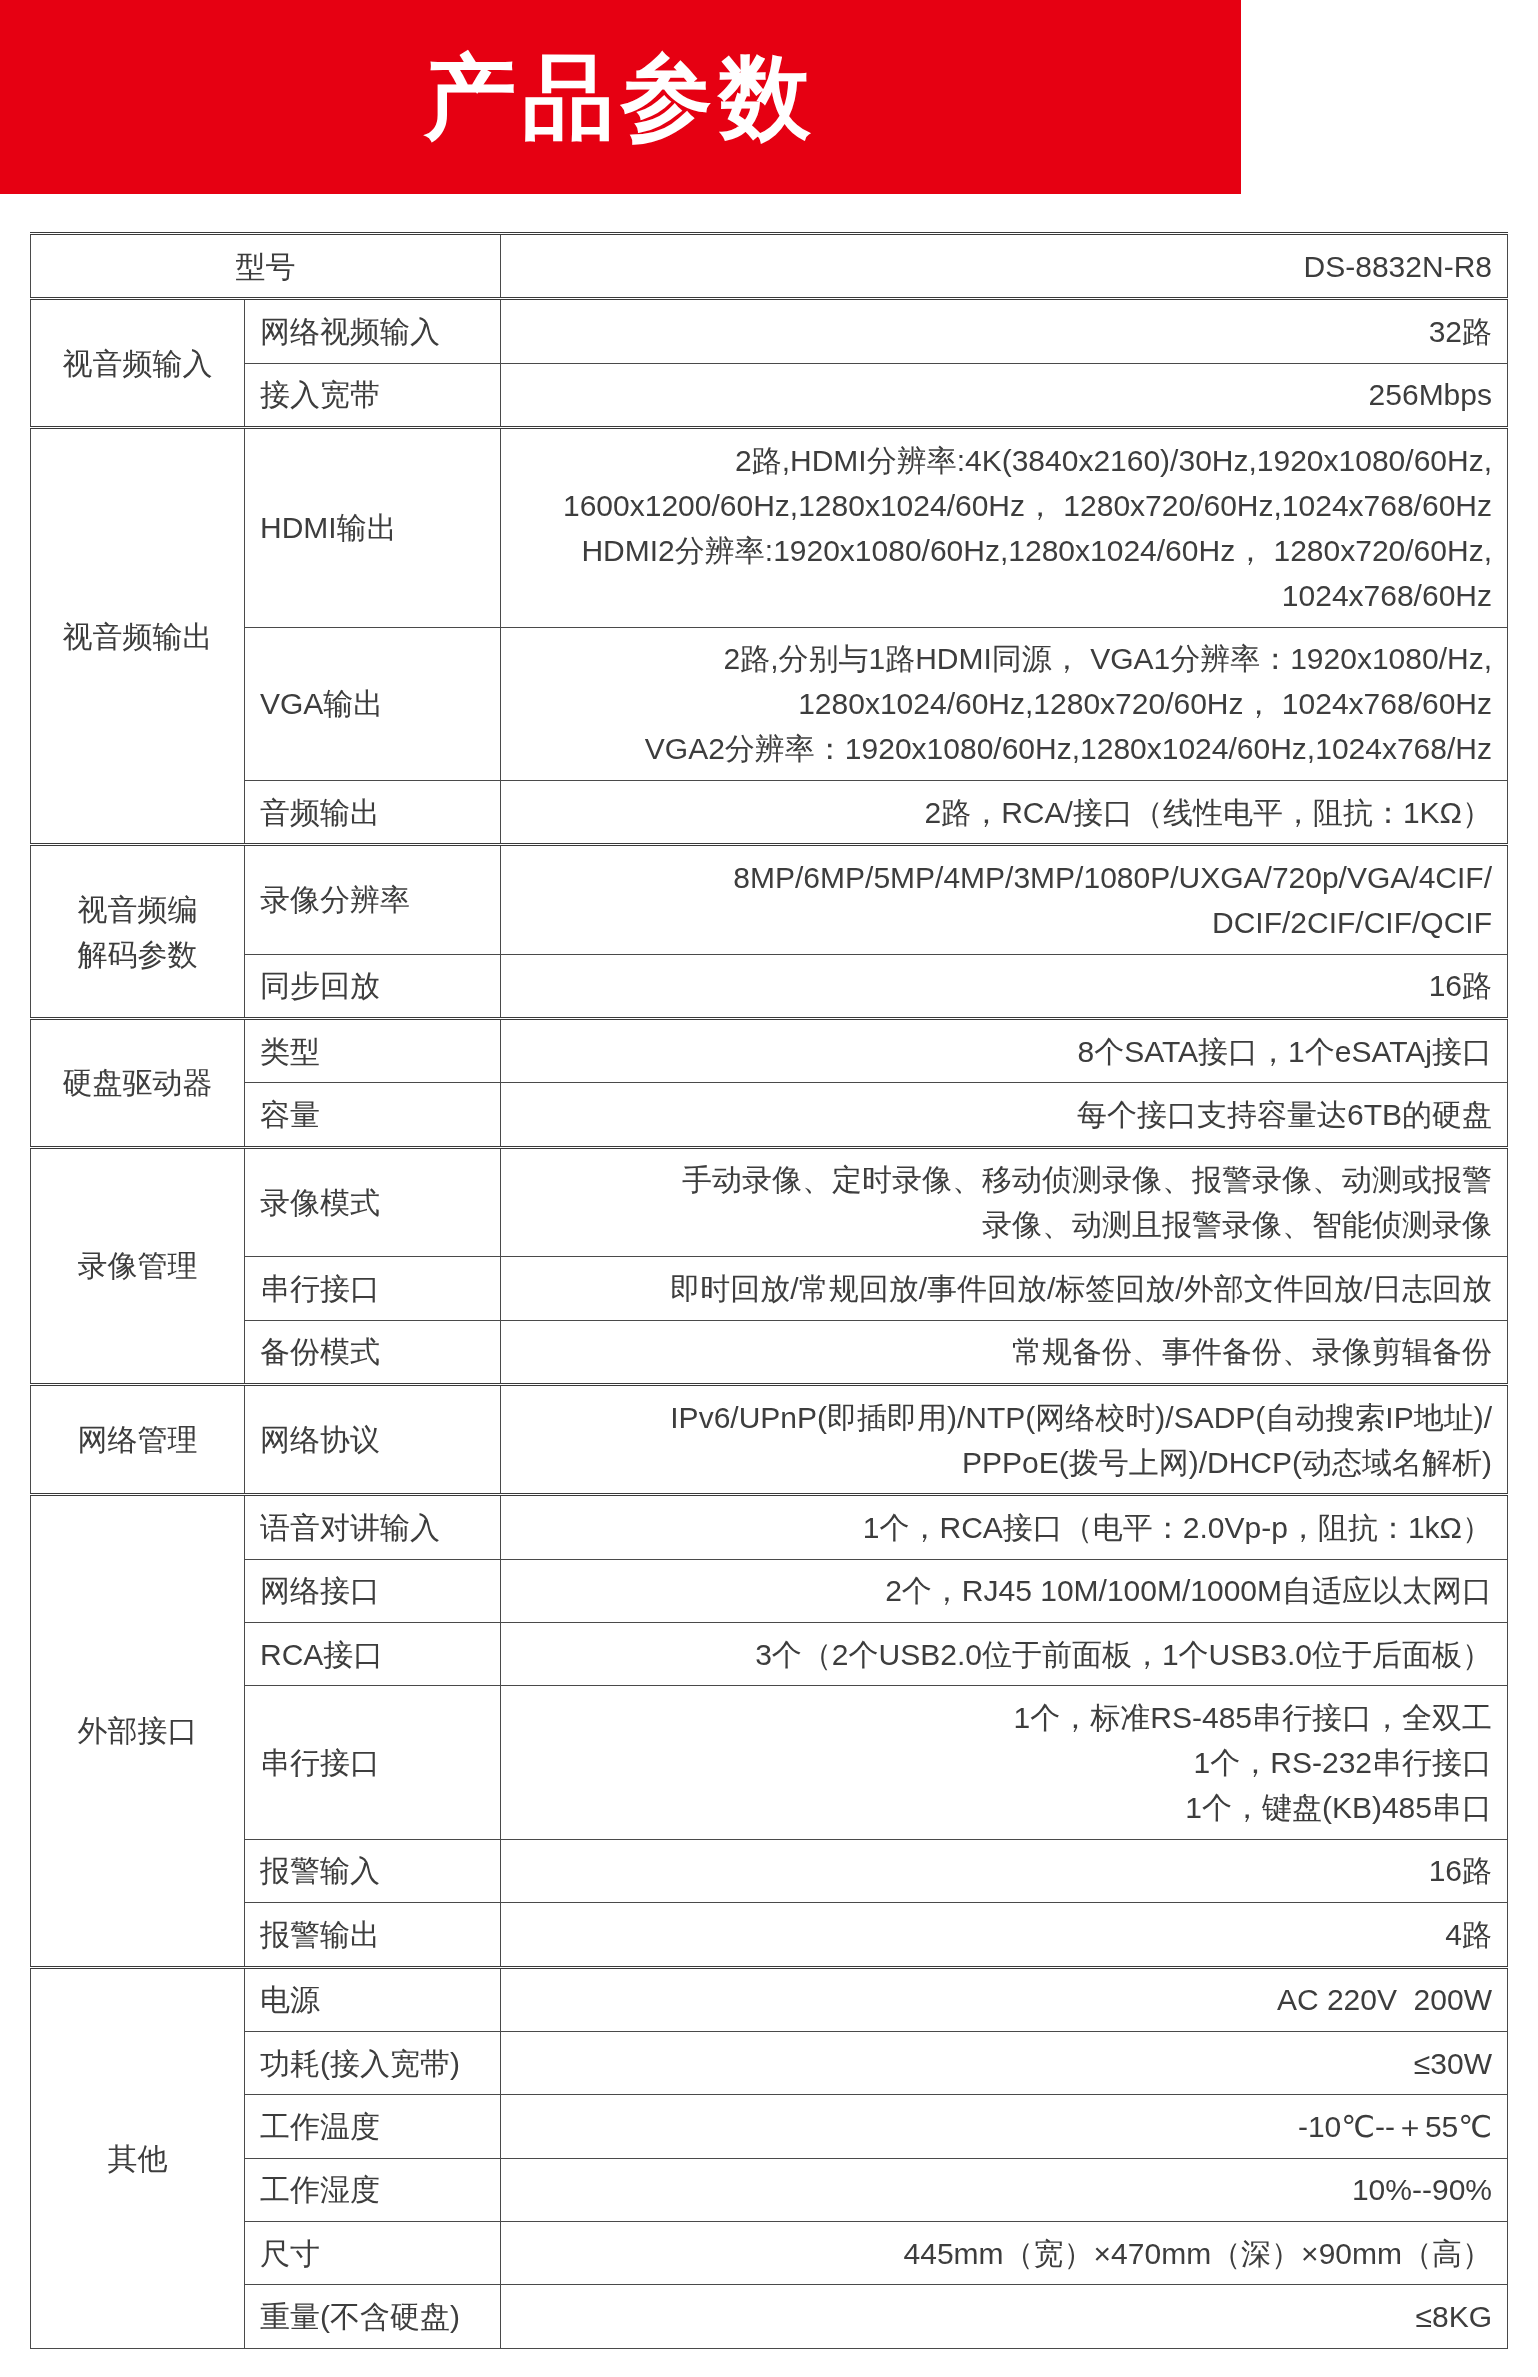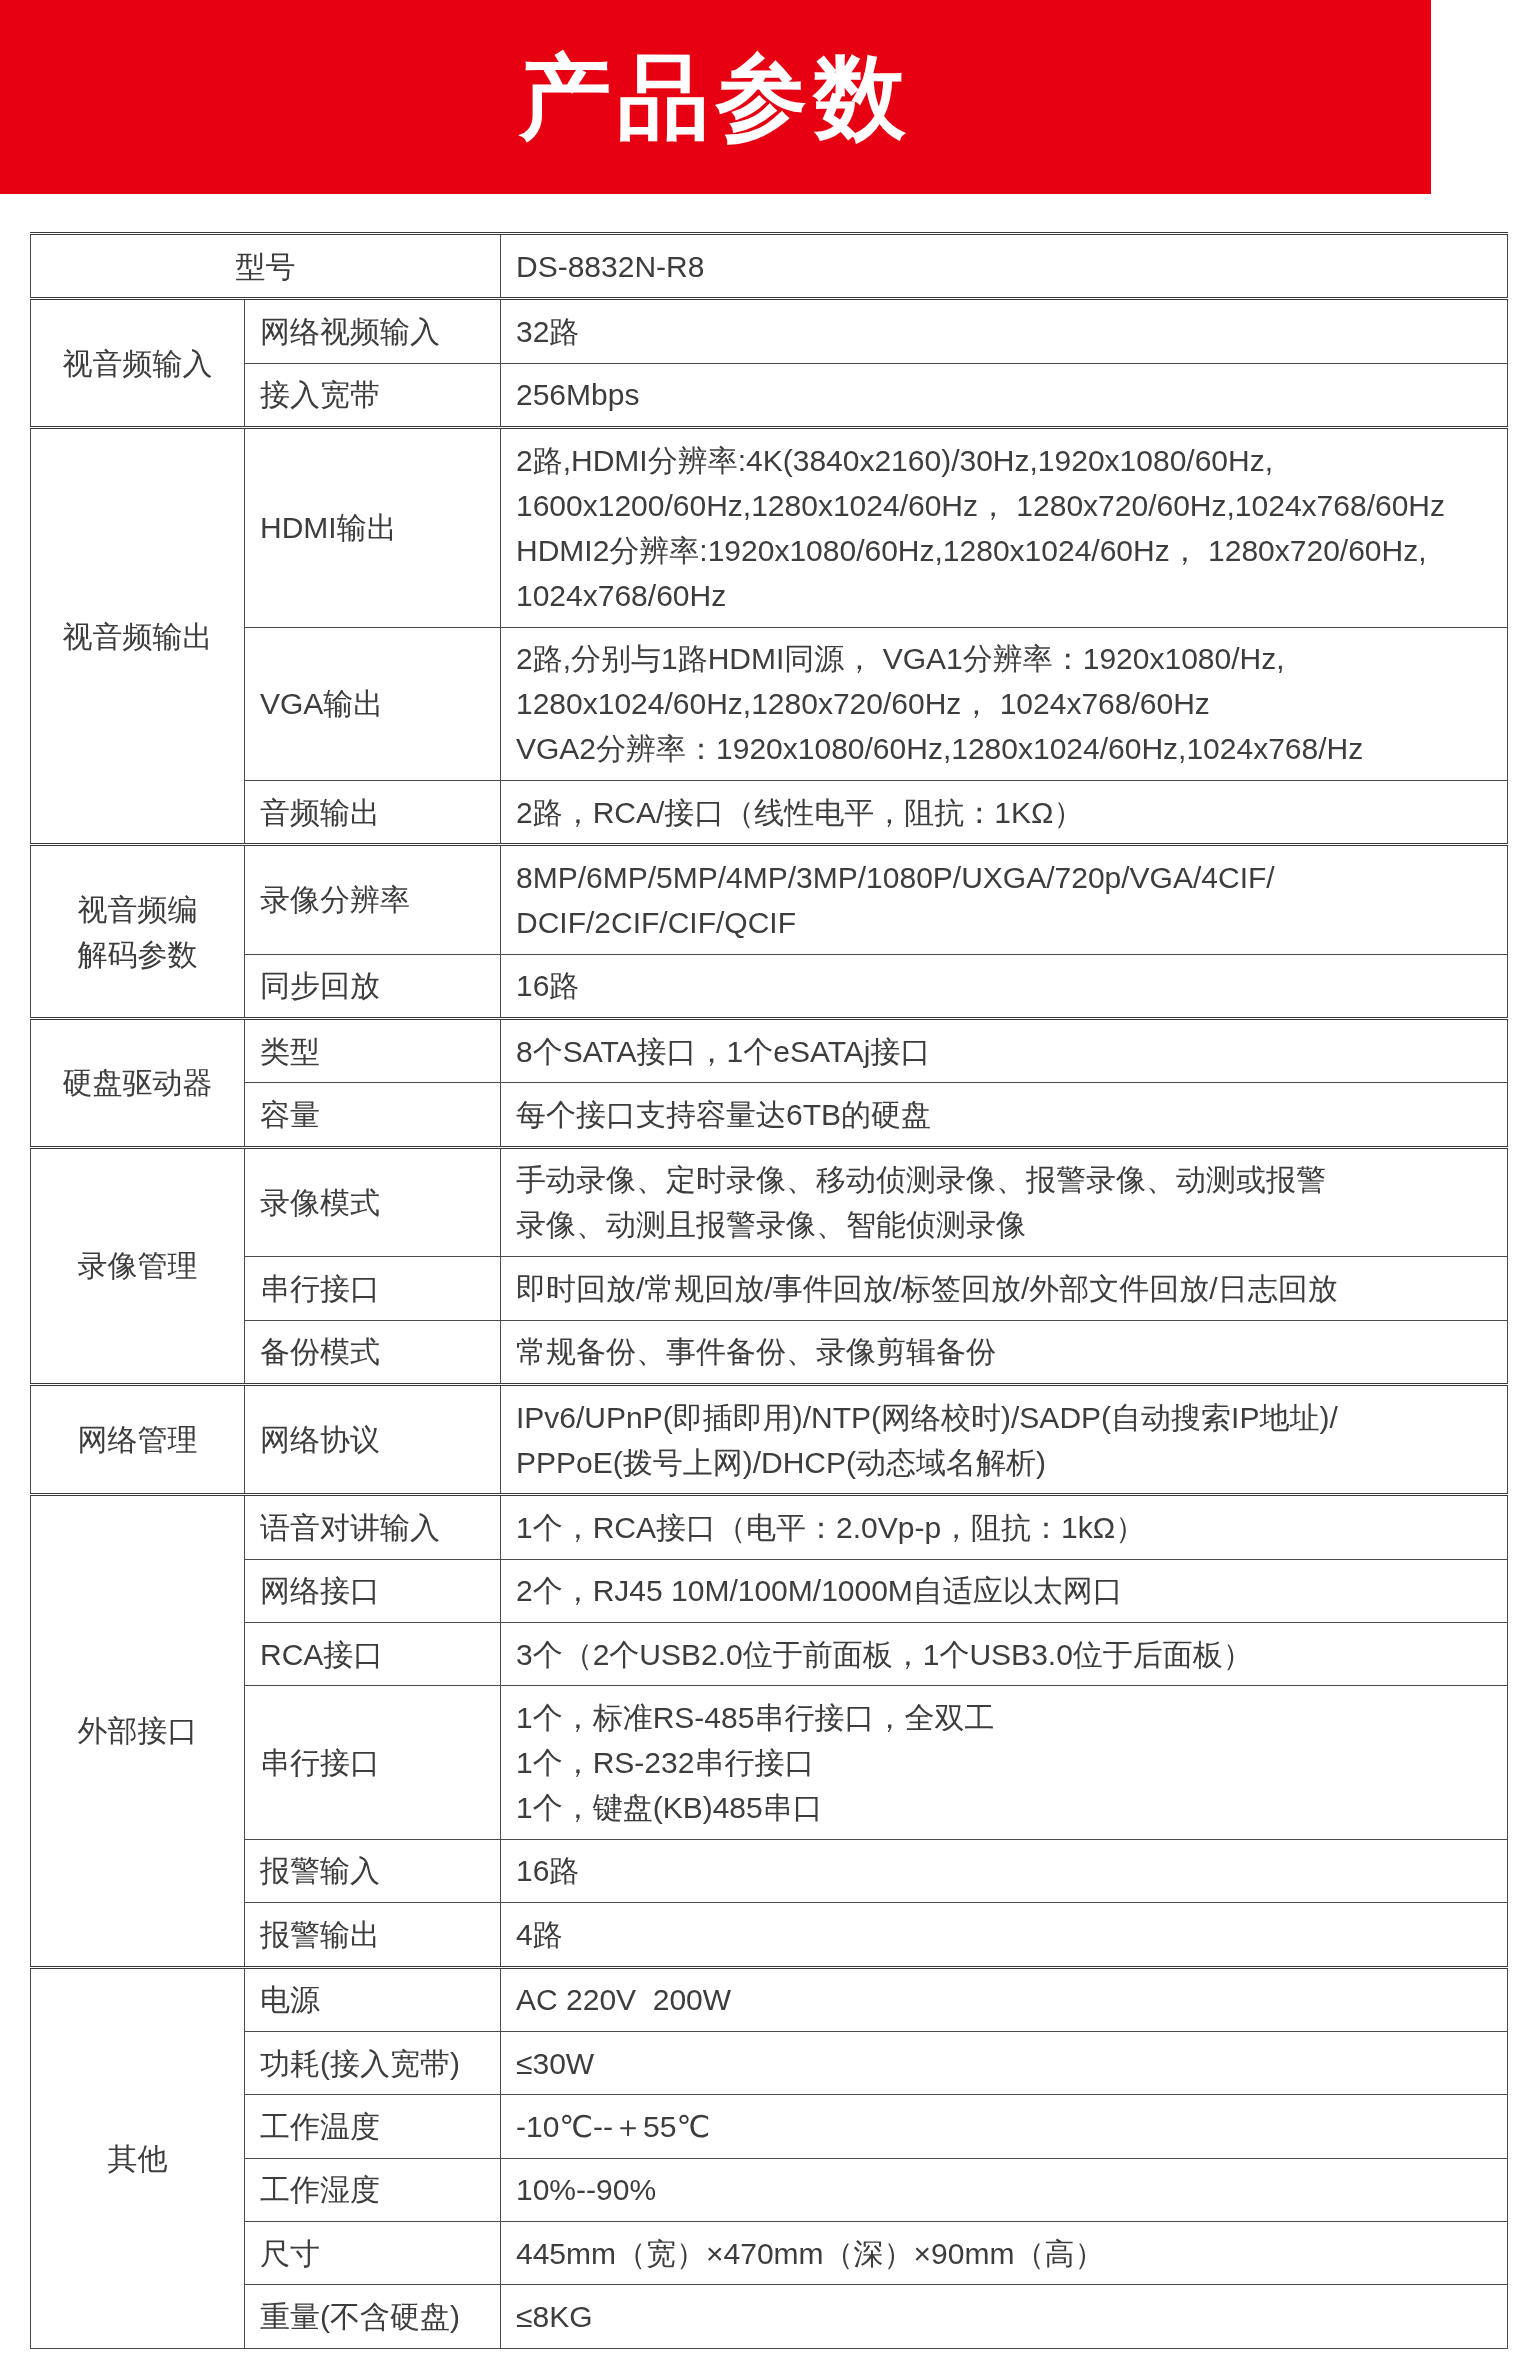--- a/index.html
+++ b/index.html
@@ -6,21 +6,21 @@
     margin: 0;
     padding: 0;
     background: #ffffff;
   }
   body {
     width: 1539px;
     font-family: "Liberation Sans", "DejaVu Sans", sans-serif;
     color: #3d3d3d;
   }
   .banner {
-    width: 1431px;
+    width: 1241px;
     height: 194px;
     background: #e60012;
     display: flex;
     align-items: center;
     justify-content: center;
   }
   .banner h1 {
     margin: 0;
     color: #ffffff;
     font-size: 92px;
@@ -51,21 +51,21 @@
     text-align: center;
     padding-left: 18.6px;
     white-space: pre-line;
   }
   td.lbl {
     text-align: left;
     padding-left: 12.4px;
     white-space: pre-line;
   }
   td.val {
-    text-align: left;
+    text-align: right;
     padding-left: 18.6px;
     white-space: pre-wrap;
   }
   td.model-label {
     text-align: center;
     padding-left: 0;
   }
 </style>
 </head>
 <body>

